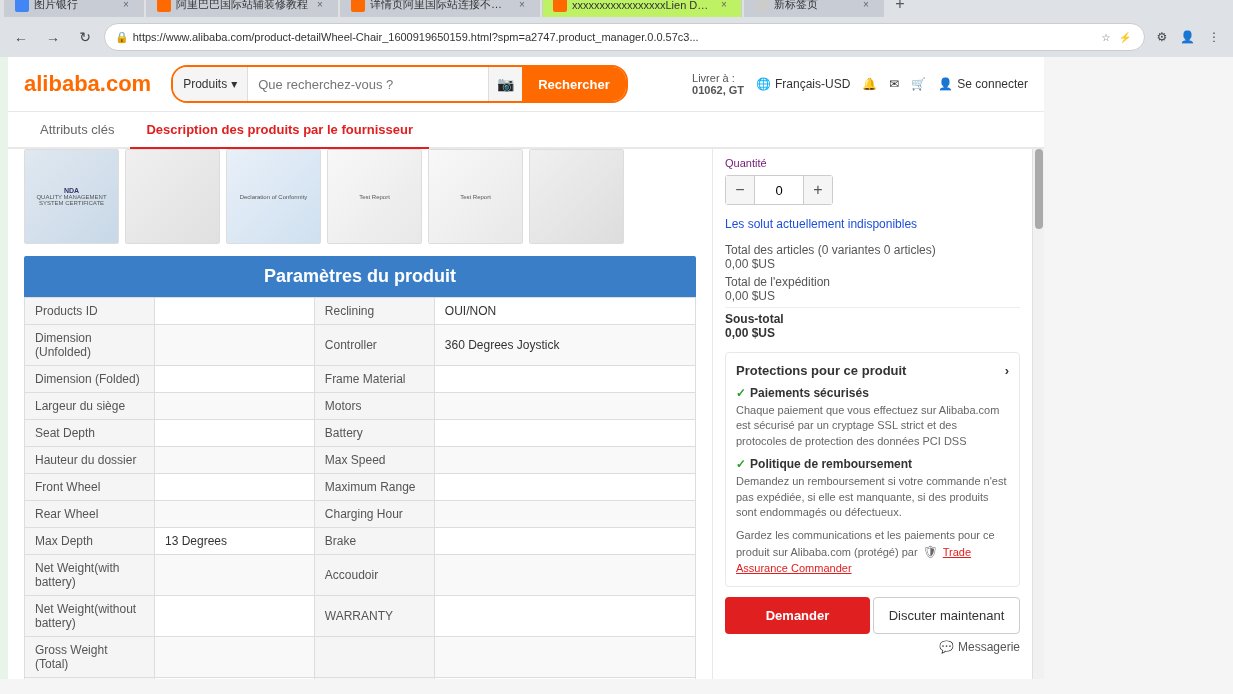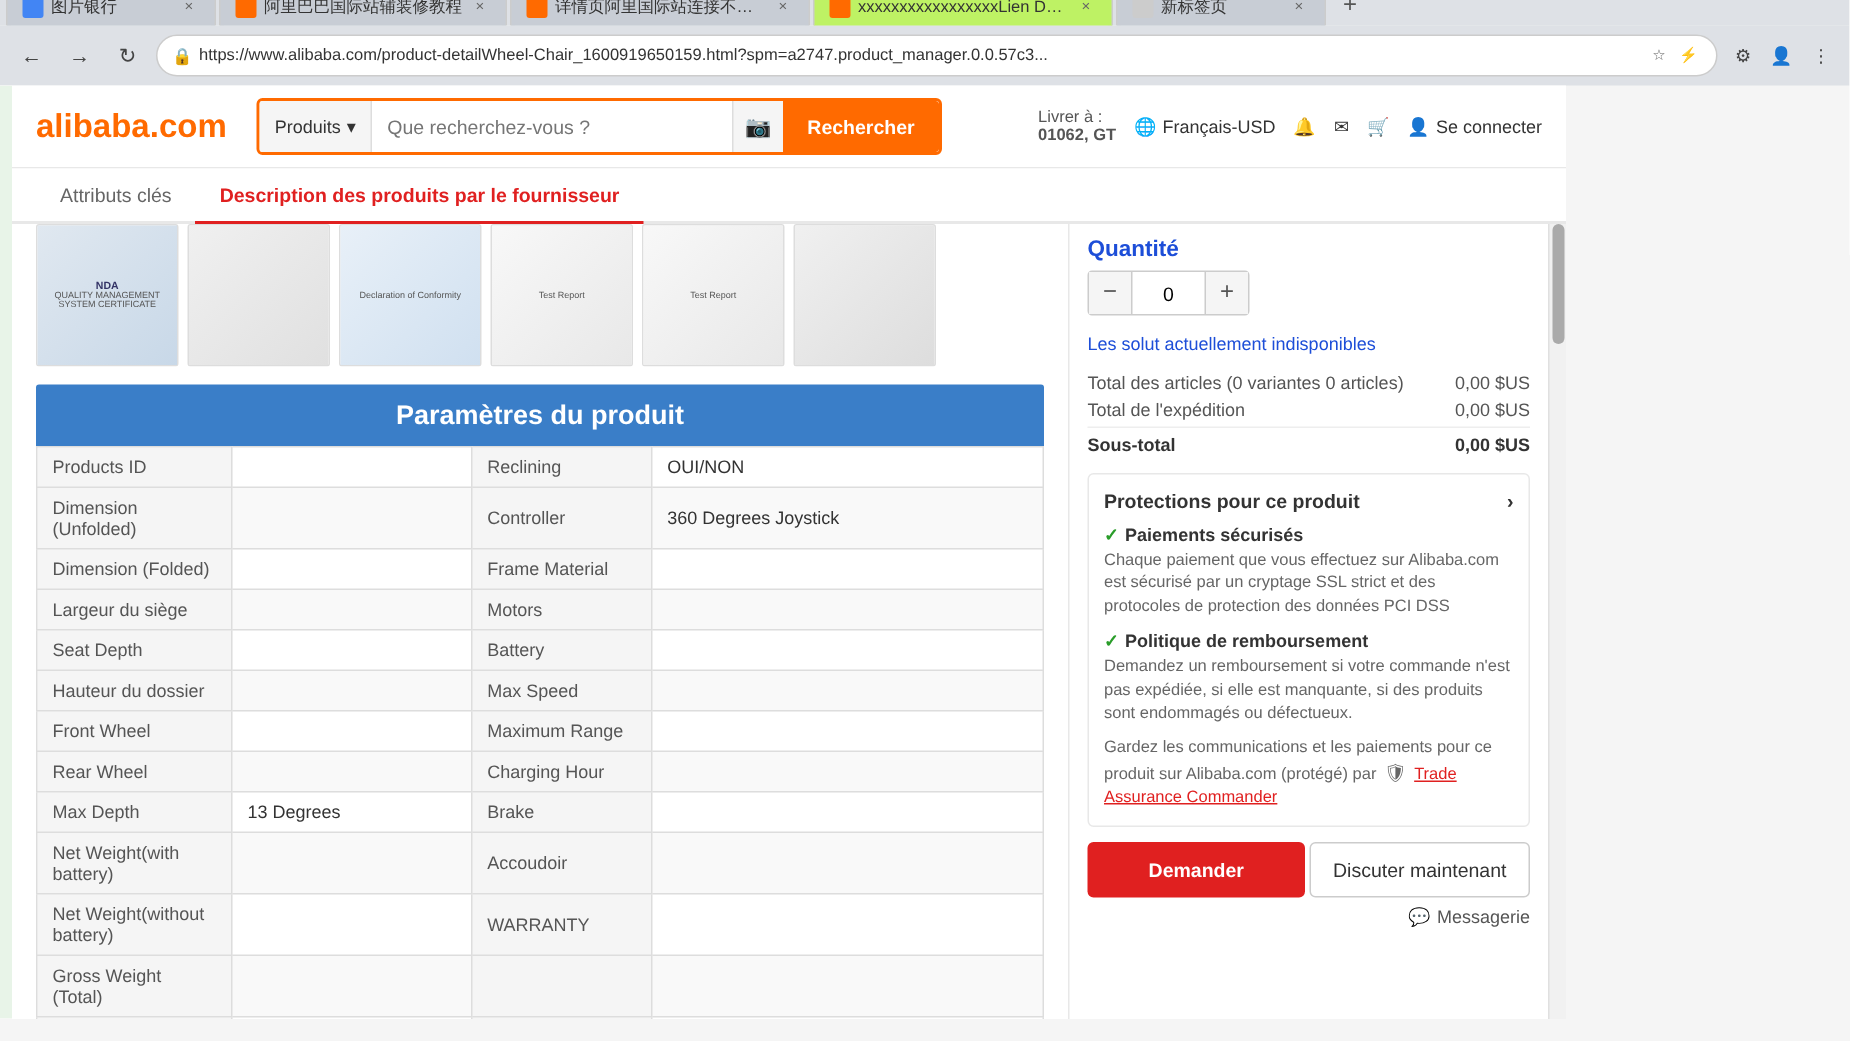--- a/index.html
+++ b/index.html
@@ -23,21 +23,21 @@
     .br-icon { width: 22px; height: 22px; display: flex; align-items: center; justify-content: center; font-size: 12px; color: #444; cursor: pointer; }
 
     
     .page-container { display: flex; width: 1044px; height: 622px; overflow: hidden; background: #fff; }
     .left-sidebar { width: 8px; background: #e8f4e8; flex-shrink: 0; }
     .main-content { flex: 1; overflow-y: auto; overflow-x: hidden; background: #fff; }
 
     
     .alibaba-header { background: #fff; border-bottom: 1px solid #e8e8e8; padding: 8px 16px; display: flex; align-items: center; gap: 12px; }
     .alibaba-logo { font-size: 22px; font-weight: bold; color: #ff6a00; margin-right: 8px; }
-    .search-area { display: flex; align-items: center; border: 2px solid #ff6a00; border-radius: 4px; overflow: hidden; }
+    .search-area { display: flex; align-items: center; border: 2px solid #ff6a00; border-radius: 16px; overflow: hidden; }
     .search-dropdown { padding: 0 10px; background: #f5f5f5; border-right: 1px solid #ddd; font-size: 12px; color: #333; cursor: pointer; height: 34px; display: flex; align-items: center; gap: 4px; }
     .search-input { border: none; outline: none; padding: 0 10px; font-size: 13px; width: 240px; height: 34px; }
     .search-cam-btn { width: 34px; height: 34px; display: flex; align-items: center; justify-content: center; background: #f5f5f5; border-left: 1px solid #ddd; cursor: pointer; font-size: 14px; color: #666; }
     .search-btn { background: #ff6a00; color: #fff; border: none; padding: 0 16px; height: 34px; font-size: 13px; font-weight: bold; cursor: pointer; border-radius: 0 2px 2px 0; }
     .header-right { display: flex; align-items: center; gap: 12px; margin-left: auto; font-size: 12px; color: #333; }
     .header-icon-group { display: flex; align-items: center; gap: 4px; cursor: pointer; }
     .ship-to { font-size: 11px; color: #555; }
 
     
     .product-tabs { display: flex; padding: 0 16px; border-bottom: 2px solid #e8e8e8; background: #fff; }
@@ -59,29 +59,29 @@
     .params-table td { border: 1px solid #ddd; padding: 6px 10px; font-size: 12px; vertical-align: middle; }
     .params-table tr:nth-child(even) { background: #f9f9f9; }
     .params-table .param-label { color: #555; width: 130px; background: #f5f5f5; }
     .params-table .param-value { color: #333; }
     .params-table .param-key { color: #555; width: 120px; background: #f5f5f5; }
     .params-table .param-val { color: #333; }
 
     
     .right-panel { width: 320px; flex-shrink: 0; padding: 8px 12px; border-left: 1px solid #e8e8e8; background: #fff; }
     .quantity-section { margin-bottom: 12px; }
-    .quantity-label { font-size: 15px; color: #1d4ed8; margin-bottom: 6px; font-weight: bold; }
+    .quantity-label { font-size: 11px; color: #701a75; margin-bottom: 6px; font-weight: normal; }
     .quantity-control { display: flex; align-items: center; gap: 0; border: 1px solid #ccc; border-radius: 3px; width: fit-content; }
     .qty-btn { width: 28px; height: 28px; display: flex; align-items: center; justify-content: center; background: #f5f5f5; cursor: pointer; font-size: 16px; color: #555; border: none; }
     .qty-value { width: 50px; height: 28px; display: flex; align-items: center; justify-content: center; font-size: 13px; border-left: 1px solid #ccc; border-right: 1px solid #ccc; }
     .shipping-section { margin-bottom: 12px; }
     .shipping-title { font-size: 13px; font-weight: bold; color: #333; margin-bottom: 4px; }
     .shipping-text { font-size: 12px; color: #1d4ed8; }
     .totals-section { margin-bottom: 12px; }
-    .total-row { display: flex; justify-content: space-between; font-size: 12px; color: #555; margin-bottom: 4px; }
+    .total-row { display: flex; justify-content: space-between; font-size: 12px; color: #555; margin-bottom: 4px; flex-direction: column; }
     .total-row.subtotal { font-weight: bold; color: #333; padding-top: 4px; border-top: 1px solid #eee; }
     .protection-section { border: 1px solid #e8e8e8; border-radius: 4px; padding: 10px; margin-bottom: 10px; }
     .protection-title { display: flex; align-items: center; justify-content: space-between; font-size: 13px; font-weight: bold; color: #333; margin-bottom: 8px; }
     .protection-item { margin-bottom: 8px; }
     .protection-item-title { font-size: 12px; font-weight: bold; color: #333; display: flex; align-items: center; gap: 4px; margin-bottom: 3px; }
     .protection-item-text { font-size: 11px; color: #666; line-height: 1.4; }
     .trade-assurance { font-size: 11px; color: #666; margin-top: 8px; line-height: 1.4; }
     .trade-link { color: #e02020; text-decoration: underline; cursor: pointer; }
     .action-buttons { display: flex; gap: 3px; margin-top: 10px; }
     .btn-demander { flex: 1; background: #e02020; color: #fff; border: none; padding: 10px; font-size: 13px; font-weight: bold; border-radius: 4px; cursor: pointer; }

